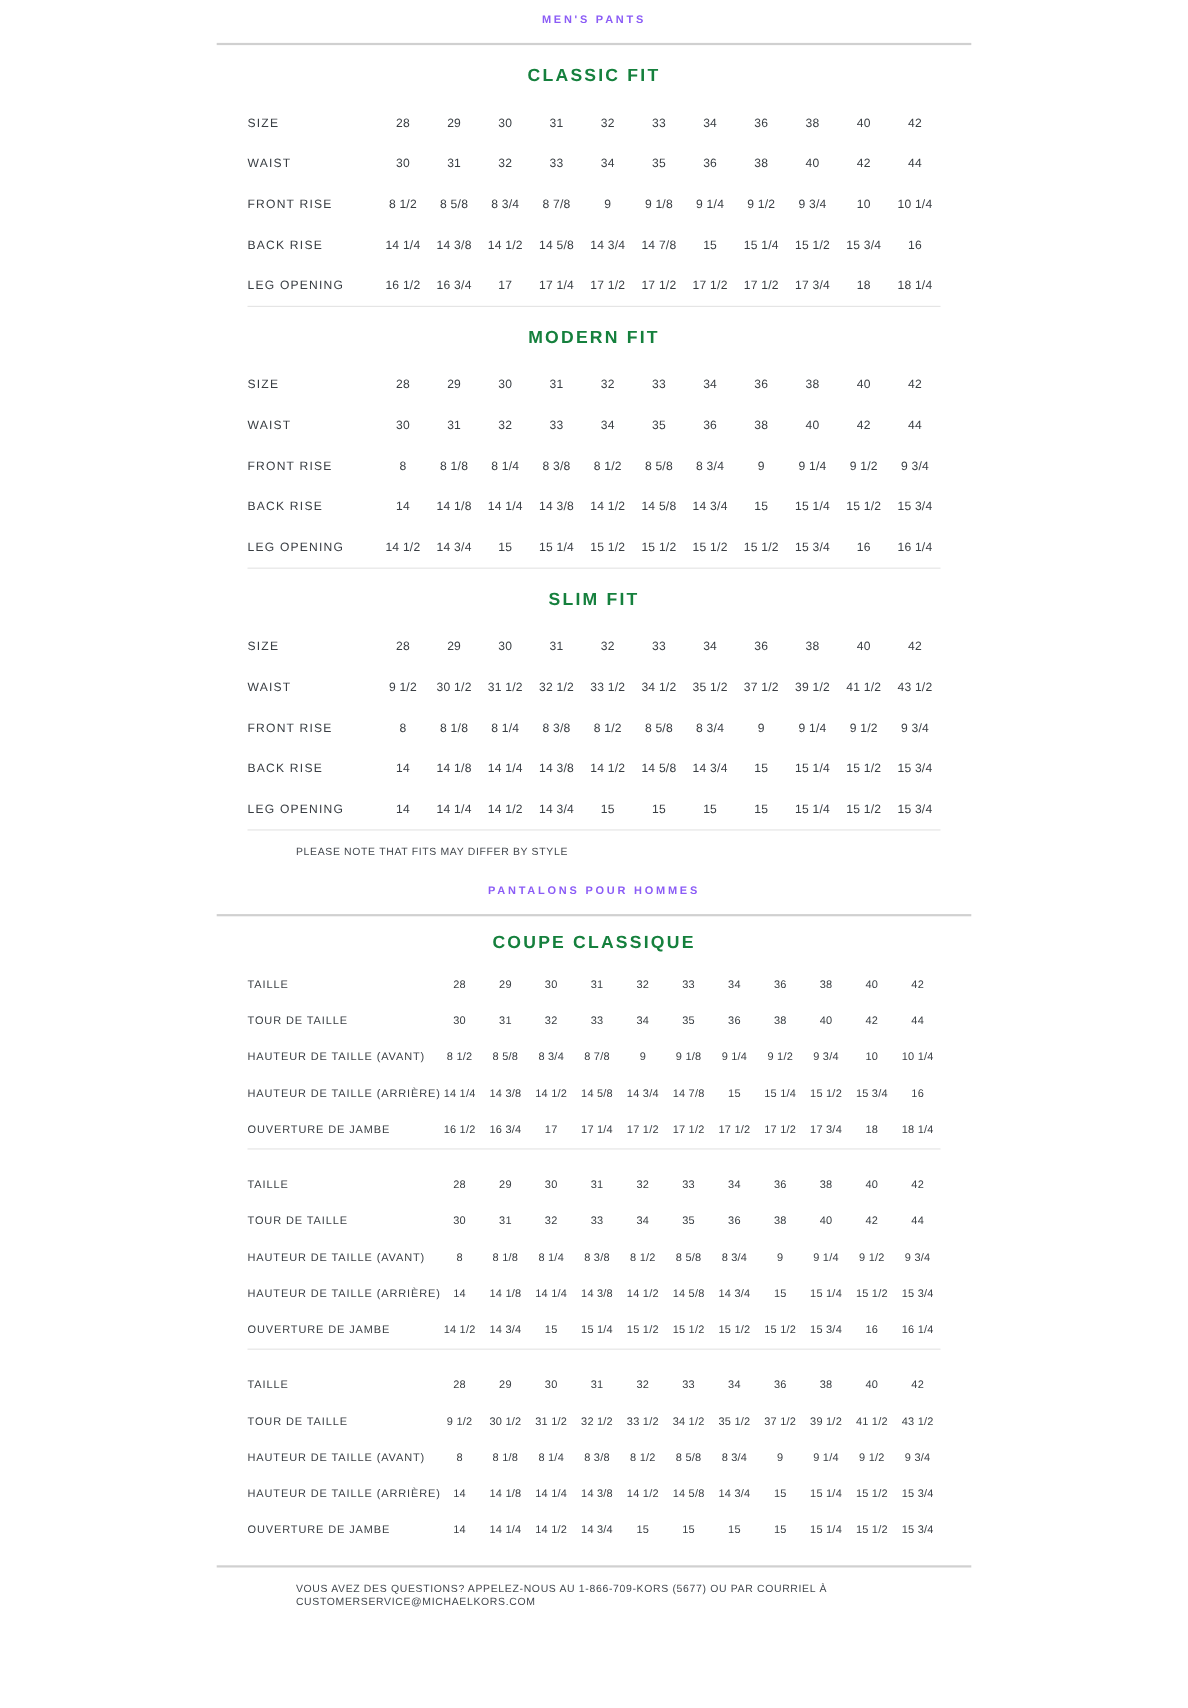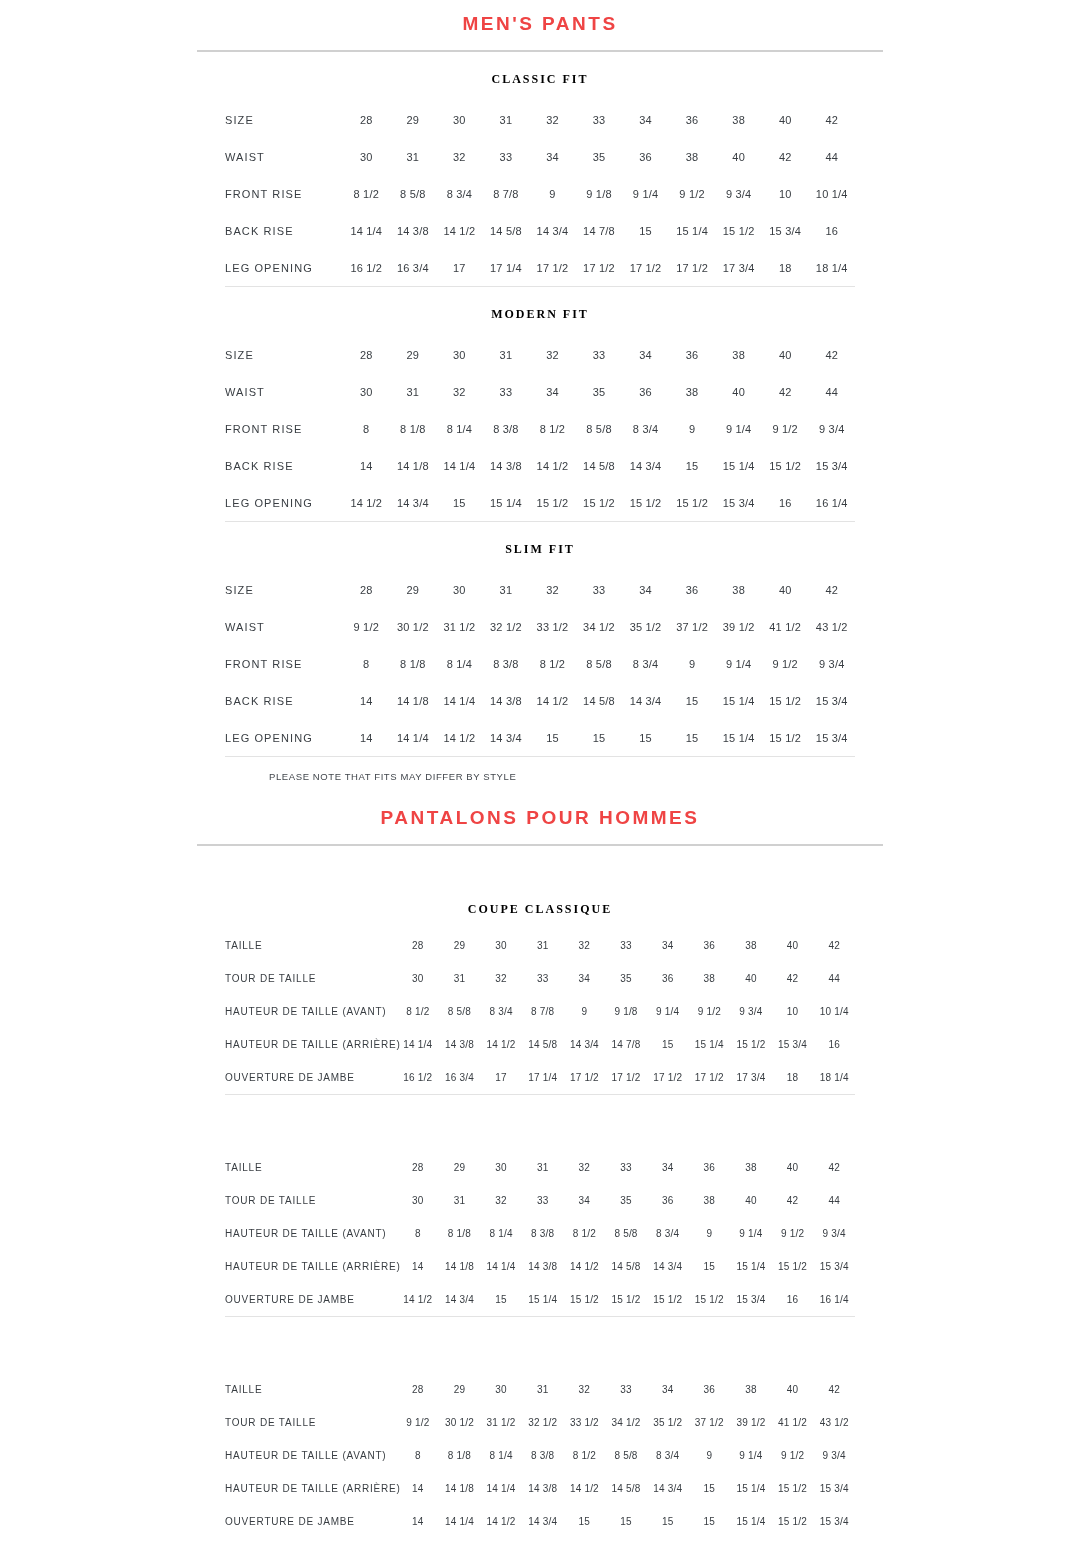--- a/index.html
+++ b/index.html
@@ -8,49 +8,48 @@
     background:#ffffff;
     font-family:"Liberation Sans", sans-serif;
     color:#383d42;
     overflow:hidden;
   }
   .page { width:1080px; height:1553px; }
 
   .page-title {
     padding-top:13px;
     text-align:center;
-    font-size:19px;
+    font-size:10px;
     font-weight:700;
     letter-spacing:2.5px;
-    color:#ef4444;
+    color:#8b5cf6;
   }
   .rule-main {
     width:686px;
     margin:15px auto 0;
     height:0;
     border-top:2px solid #d0d0d0;
   }
   .rule-light {
     width:630px;
     margin:0 auto;
     height:0;
     border-top:1px solid #e3e3e3;
   }
   .fit { width:630px; margin:0 auto; }
   .fit-title {
     text-align:center;
-    font-size:12px;
+    font-size:16px;
     font-weight:700;
     letter-spacing:2px;
-    color:#000000;
-    font-family:Liberation Serif, serif;
+    color:#15803d;
   }
   .tables.en .fit { padding-top:20px; }
   .tables.en .fit-title { margin-bottom:14px; }
-  .tables.fr .fit { padding-top:16px;margin-top:40px; }
+  .tables.fr .fit { padding-top:16px; }
   .tables.fr .fit-title { margin-bottom:12px; }
 
   .trow { display:flex; align-items:center; }
   .tables.en .trow { height:37px; }
   .tables.fr .trow { height:33px; }
 
   .tlabel {
     font-size:11px;
     font-weight:400;
     letter-spacing:1.1px;

